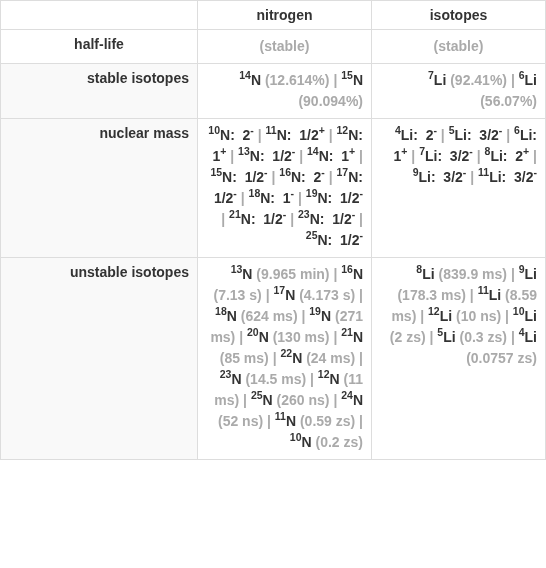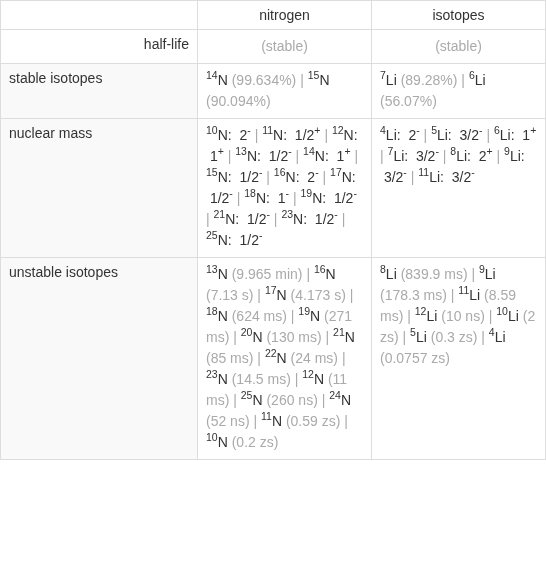--- a/index.html
+++ b/index.html
@@ -8,33 +8,35 @@
       font-family: "Segoe UI", Arial, sans-serif;
       font-size: 14px;
       color: #333;
       background: #fff;
       width: 546px;
     }
     table {
       border-collapse: collapse;
       width: 100%;
       table-layout: fixed;
+      font-weight: bold;
     }
     td {
       border: 1px solid #ddd;
       padding: 6px 8px;
       vertical-align: top;
       background: #fff;
+      text-align: right;
     }
     tr:first-child td {
       text-align: center;
       background: #fff;
     }
     tr:first-child td:first-child {
-      text-align: right;
+      text-align: center;
     }
     td:first-child {
       width: 180px;
       background: #f9f9f9;
     }
     tr:first-child td:first-child {
       background: #fff;
     }
     .gray {
       color: #aaa;
@@ -61,22 +63,22 @@
   </tr>
   </tbody>
     <tbody id="tbody">
       <tr>
         <td>half-life</td>
         <td class="cell-content"><span class="gray">(stable)</span></td>
         <td class="cell-content"><span class="gray">(stable)</span></td>
       </tr>
       <tr>
         <td>stable isotopes</td>
-        <td class="cell-content"><sup>14</sup>N <span class="gray">(99.634%)</span> <span class="gray">|</span> <sup>15</sup>N <span class="gray">(90.094%)</span></td>
-        <td class="cell-content"><sup>7</sup>Li <span class="gray">(89.28%)</span> <span class="gray">|</span> <sup>6</sup>Li <span class="gray">(56.07%)</span></td>
+        <td class="cell-content"><sup>14</sup>N <span class="gray">(12.614%)</span> <span class="gray">|</span> <sup>15</sup>N <span class="gray">(90.094%)</span></td>
+        <td class="cell-content"><sup>7</sup>Li <span class="gray">(92.41%)</span> <span class="gray">|</span> <sup>6</sup>Li <span class="gray">(56.07%)</span></td>
       </tr>
       <tr>
         <td>nuclear mass</td>
         <td class="cell-content"><sup>10</sup>N: &nbsp;2<sup>-</sup> <span class="gray">|</span> <sup>11</sup>N: &nbsp;1/2<sup>+</sup> <span class="gray">|</span> <sup>12</sup>N: &nbsp;1<sup>+</sup> <span class="gray">|</span> <sup>13</sup>N: &nbsp;1/2<sup>-</sup> <span class="gray">|</span> <sup>14</sup>N: &nbsp;1<sup>+</sup> <span class="gray">|</span> <sup>15</sup>N: &nbsp;1/2<sup>-</sup> <span class="gray">|</span> <sup>16</sup>N: &nbsp;2<sup>-</sup> <span class="gray">|</span> <sup>17</sup>N: &nbsp;1/2<sup>-</sup> <span class="gray">|</span> <sup>18</sup>N: &nbsp;1<sup>-</sup> <span class="gray">|</span> <sup>19</sup>N: &nbsp;1/2<sup>-</sup> <span class="gray">|</span> <sup>21</sup>N: &nbsp;1/2<sup>-</sup> <span class="gray">|</span> <sup>23</sup>N: &nbsp;1/2<sup>-</sup> <span class="gray">|</span> <sup>25</sup>N: &nbsp;1/2<sup>-</sup></td>
         <td class="cell-content"><sup>4</sup>Li: &nbsp;2<sup>-</sup> <span class="gray">|</span> <sup>5</sup>Li: &nbsp;3/2<sup>-</sup> <span class="gray">|</span> <sup>6</sup>Li: &nbsp;1<sup>+</sup> <span class="gray">|</span> <sup>7</sup>Li: &nbsp;3/2<sup>-</sup> <span class="gray">|</span> <sup>8</sup>Li: &nbsp;2<sup>+</sup> <span class="gray">|</span> <sup>9</sup>Li: &nbsp;3/2<sup>-</sup> <span class="gray">|</span> <sup>11</sup>Li: &nbsp;3/2<sup>-</sup></td>
       </tr>
       <tr>
         <td>unstable isotopes</td>
         <td class="cell-content"><sup>13</sup>N <span class="gray">(9.965 min)</span> <span class="gray">|</span> <sup>16</sup>N <span class="gray">(7.13 s)</span> <span class="gray">|</span> <sup>17</sup>N <span class="gray">(4.173 s)</span> <span class="gray">|</span> <sup>18</sup>N <span class="gray">(624 ms)</span> <span class="gray">|</span> <sup>19</sup>N <span class="gray">(271 ms)</span> <span class="gray">|</span> <sup>20</sup>N <span class="gray">(130 ms)</span> <span class="gray">|</span> <sup>21</sup>N <span class="gray">(85 ms)</span> <span class="gray">|</span> <sup>22</sup>N <span class="gray">(24 ms)</span> <span class="gray">|</span> <sup>23</sup>N <span class="gray">(14.5 ms)</span> <span class="gray">|</span> <sup>12</sup>N <span class="gray">(11 ms)</span> <span class="gray">|</span> <sup>25</sup>N <span class="gray">(260 ns)</span> <span class="gray">|</span> <sup>24</sup>N <span class="gray">(52 ns)</span> <span class="gray">|</span> <sup>11</sup>N <span class="gray">(0.59 zs)</span> <span class="gray">|</span> <sup>10</sup>N <span class="gray">(0.2 zs)</span></td>
         <td class="cell-content"><sup>8</sup>Li <span class="gray">(839.9 ms)</span> <span class="gray">|</span> <sup>9</sup>Li <span class="gray">(178.3 ms)</span> <span class="gray">|</span> <sup>11</sup>Li <span class="gray">(8.59 ms)</span> <span class="gray">|</span> <sup>12</sup>Li <span class="gray">(10 ns)</span> <span class="gray">|</span> <sup>10</sup>Li <span class="gray">(2 zs)</span> <span class="gray">|</span> <sup>5</sup>Li <span class="gray">(0.3 zs)</span> <span class="gray">|</span> <sup>4</sup>Li <span class="gray">(0.0757 zs)</span></td>

